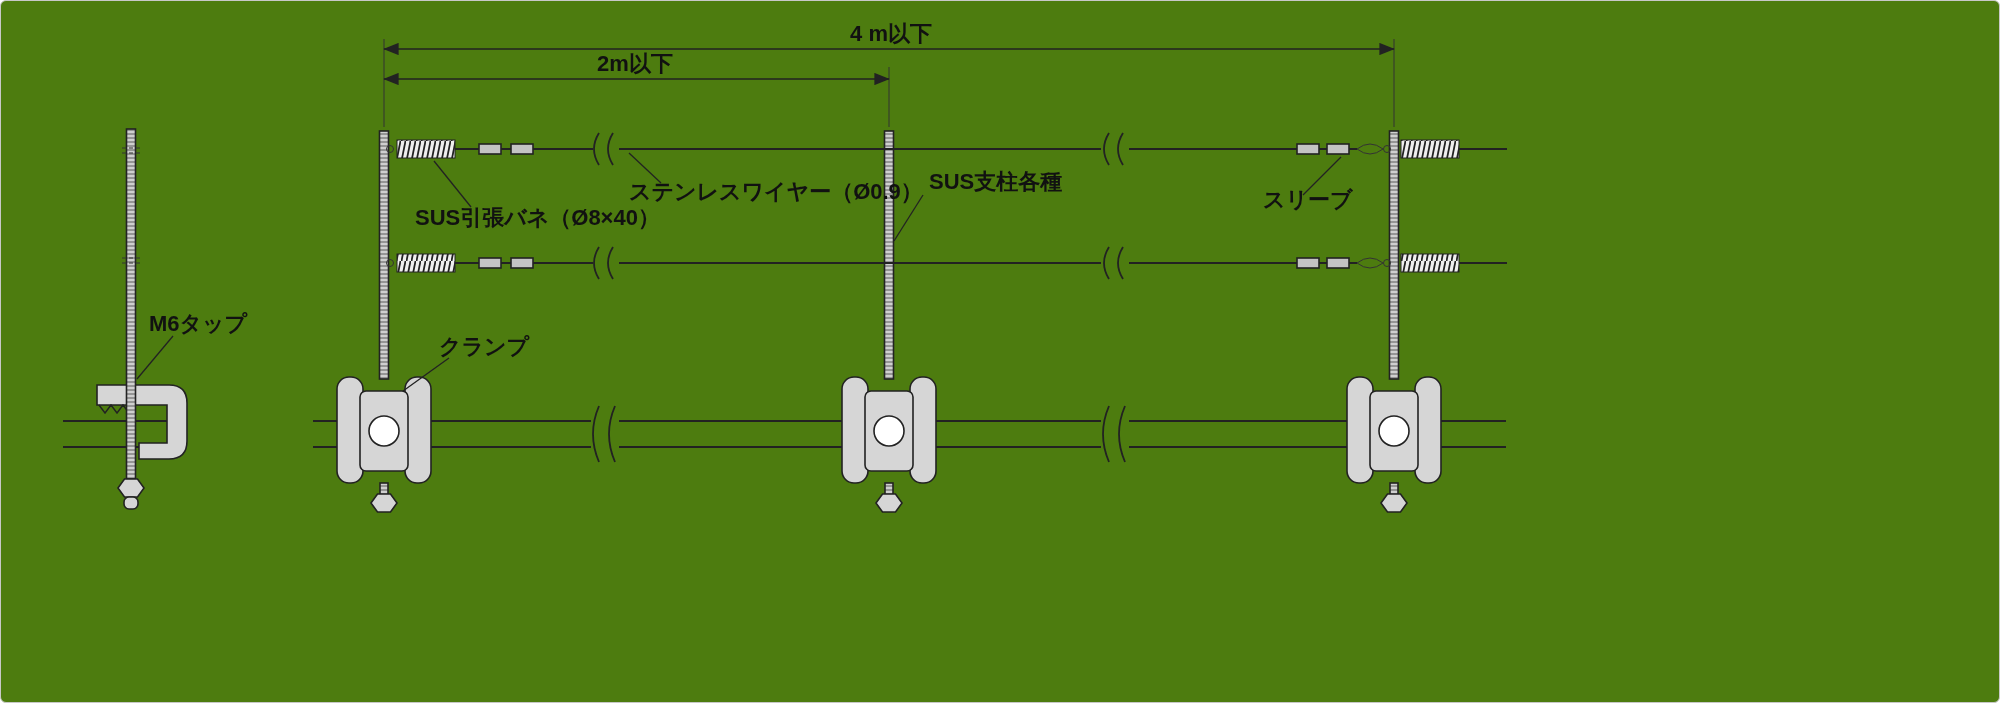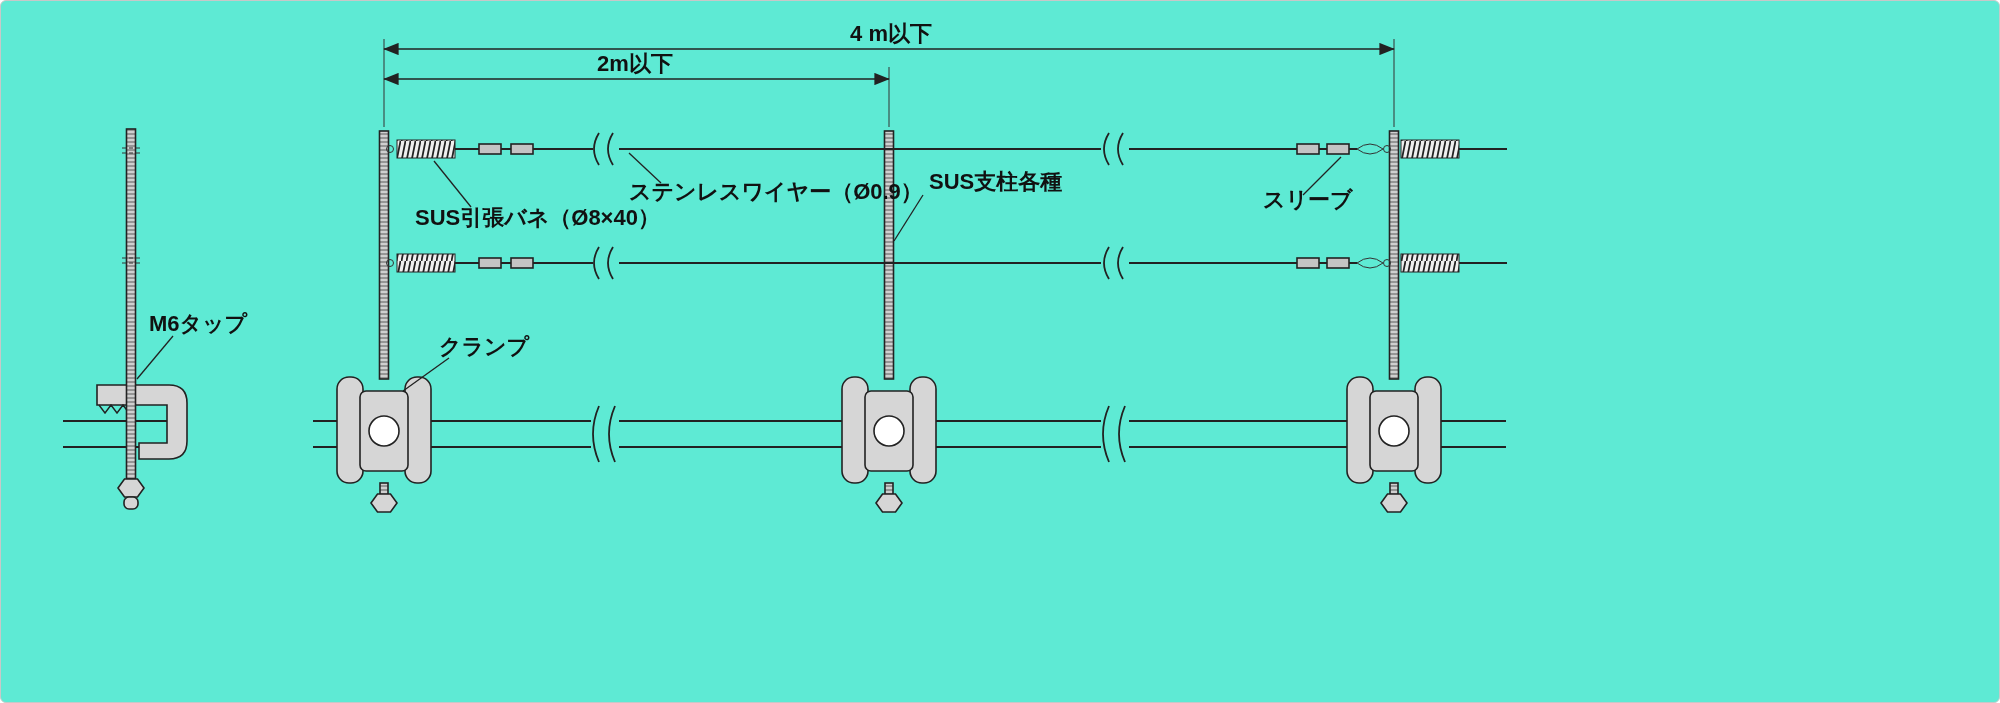--- a/index.html
+++ b/index.html
@@ -1,19 +1,19 @@
 <!DOCTYPE html>
 <html><head>
 <meta charset="utf-8">
 <style>
   html,body{margin:0;padding:0;background:#ffffff;}
   .page{
     position:relative;
     width:2000px;height:703px;
-    background:#5eead4;
+    background:#4d7c0f;
     border:1px solid #c8c8c8;
     border-radius:6px;
     box-sizing:border-box;
     overflow:hidden;
     font-family:"Liberation Sans",sans-serif;
   }
   svg{position:absolute;left:0;top:0;}
   text{
     font-family:"Liberation Sans",sans-serif;
     font-size:22px;

